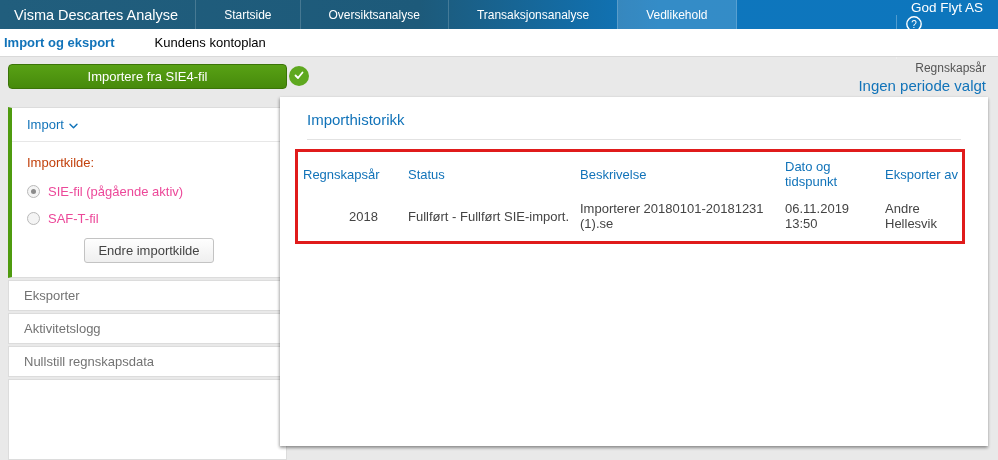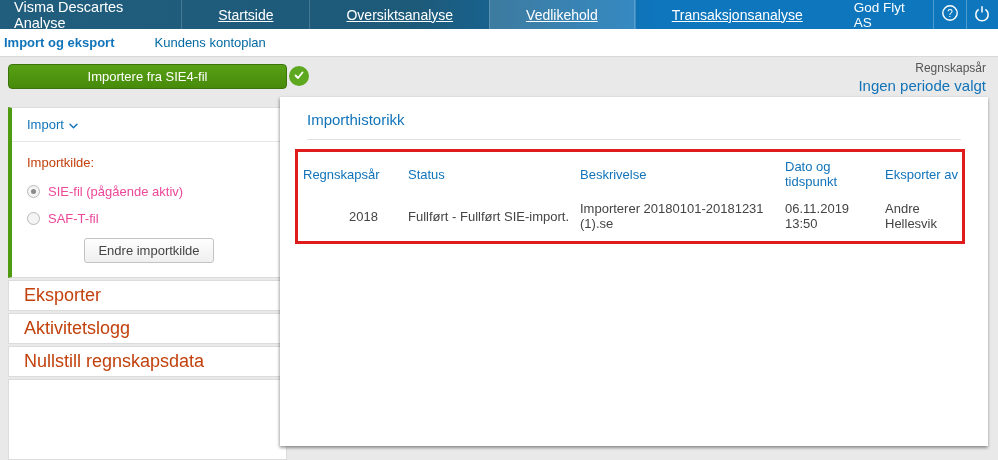--- a/index.html
+++ b/index.html
@@ -13,38 +13,38 @@
   }
 
   
   .topnav {
     position:absolute; left:0; top:0; width:998px; height:29px;
     background:linear-gradient(90deg,#215e7d 0%,#1d5a7a 42%,#0e76bd 66%,#0d76bd 100%);
     display:flex; align-items:stretch; color:#fff;
   }
   .brand { display:flex; align-items:center; padding:0 17px 0 14px; font-size:14.5px; }
   .nav-item {
-    display:flex; align-items:center; padding:0 36px; font-size:14px;
-    border-left:1px solid rgba(255,255,255,0.18); cursor:pointer;text-decoration:underline;
+    display:flex; align-items:center; padding:0 28px; font-size:12px;
+    border-left:1px solid rgba(255,255,255,0.18); cursor:pointer;
   }
   .nav-item.active { background:rgba(255,255,255,0.16); border-right:1px solid rgba(255,255,255,0.18); }
-  .topnav-right { margin-left:auto; display:flex; align-items:stretch; }
+  .topnav-right { margin-left:auto; display:flex; align-items:stretch;flex-direction:column; }
   .company { display:flex; align-items:center; padding:0 15px; font-size:13.5px; }
   .icon-btn {
     width:36px; display:flex; align-items:center; justify-content:center;
     border-left:1px solid rgba(255,255,255,0.28); cursor:pointer;
   }
 
   
   .subnav {
     position:absolute; left:0; top:29px; width:998px; height:28px;
     background:#fff; border-bottom:1px solid #d9d9d9;
     display:flex; align-items:center; padding-left:4px; gap:40px;
   }
-  .subnav-item { font-size:13px; color:#0369a1; cursor:pointer; }
+  .subnav-item { font-size:13px; color:#000000; cursor:pointer; }
   .subnav-item.active { color:#1173b9; font-weight:bold; }
 
   
   .import-btn {
     position:absolute; left:8px; top:64px; width:279px; height:25px;
     background:linear-gradient(#58a115,#478a0b);
     border:1px solid #3b7408; border-radius:4px;
     color:#fff; font-size:13px; font-family:inherit; cursor:pointer;
   }
   .check-badge {
@@ -75,21 +75,21 @@
   .radio.selected::after {
     content:""; position:absolute; left:3px; top:3px; width:5px; height:5px;
     border-radius:50%; background:#8b8b8b;
   }
   .change-btn {
     display:block; margin:7px auto 1px; padding:4px 13px;
     font-size:13px; color:#444; font-family:inherit;
     background:linear-gradient(#fefefe,#efefef);
     border:1px solid #c3c3c3; border-radius:3px; cursor:pointer;
   }
-  .link-card { height:31px; display:flex; align-items:center; padding-left:15px; font-size:18px; color:#c2410c; cursor:pointer; }
+  .link-card { height:31px; display:flex; align-items:center; padding-left:15px; font-size:13px; color:#737373; cursor:pointer; }
   .spacer-card { height:81px; }
 
   
   .main-panel {
     position:absolute; left:280px; top:97px; width:708px; height:349px;
     background:#fff;
     box-shadow:-1px 1px 3px rgba(0,0,0,0.18), 0 2px 3px rgba(0,0,0,0.3);
   }
   .panel-title { padding:14px 0 0 27px; font-size:15px; color:#1173b9; }
   .panel-divider { margin:11px 27px 9px 27px; border-top:1px solid #e2e2e2; }
@@ -108,22 +108,22 @@
   .history-table th.c1h { padding-left:5px; }
   .history-table td.year { text-align:right; padding-right:30px; }
 </style>
 </head>
 <body>
 
 <div class="topnav">
   <div class="brand">Visma Descartes Analyse</div>
   <div class="nav-item">Startside</div>
   <div class="nav-item">Oversiktsanalyse</div>
+  <div class="nav-item">Transaksjonsanalyse</div>
   <div class="nav-item active">Vedlikehold</div>
-  <div class="nav-item">Transaksjonsanalyse</div>
   <div class="topnav-right">
     <div class="company">God Flyt AS</div>
     <div class="icon-btn">
       <span>
         <svg width="18" height="18" viewBox="0 0 18 18">
           <circle cx="9" cy="9" r="7.2" fill="none" stroke="#fff" stroke-width="1.4"></circle>
           <text x="9" y="12.6" text-anchor="middle" font-size="10" fill="#fff" font-family="Liberation Sans, sans-serif">?</text>
         </svg>
       </span>
     </div>

